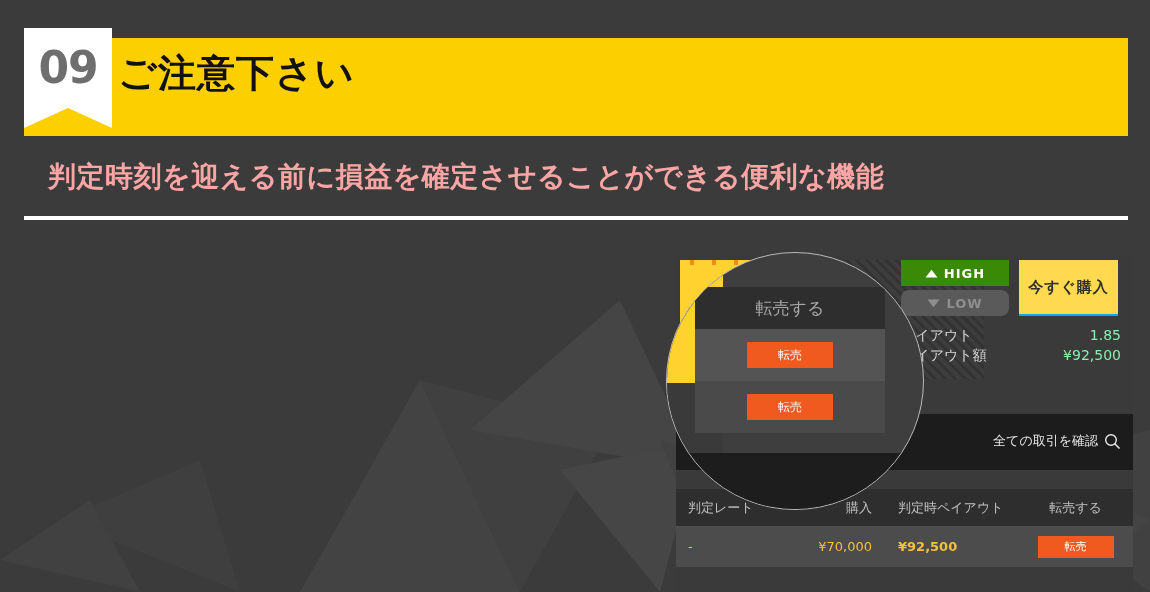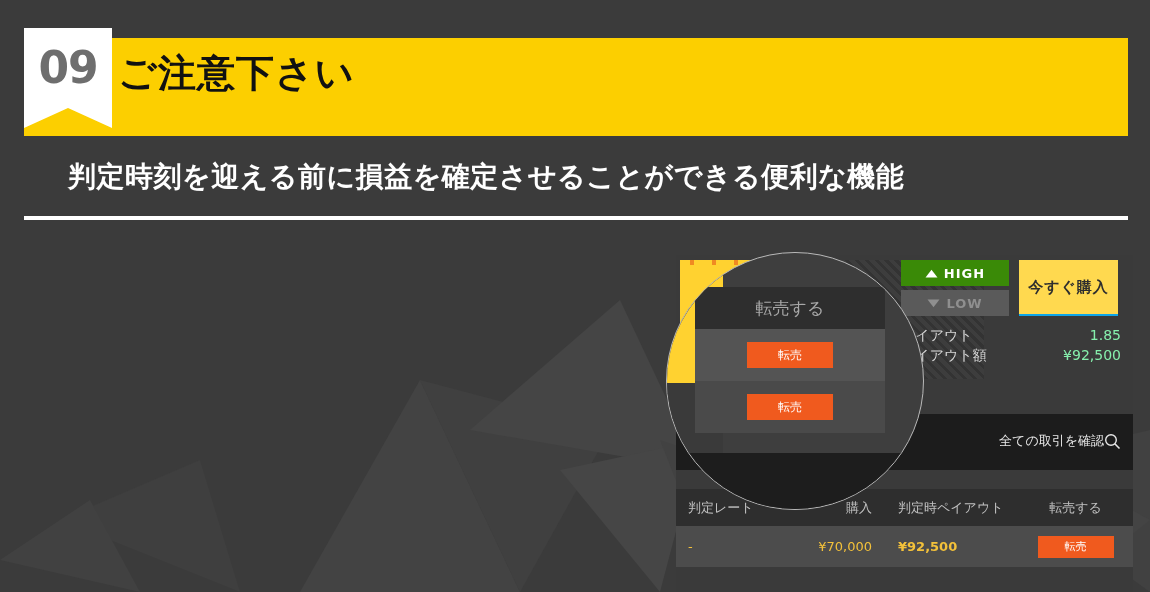--- a/index.html
+++ b/index.html
@@ -40,22 +40,22 @@
   .badge-num {
     position: absolute; left: 0; top: 0; width: 88px; height: 78px;
     display: flex; align-items: center; justify-content: center;
     font-size: 44px; font-weight: 800; color: #6e6e6e;
     letter-spacing: -1px;
   }
 
   
   .subtitle {
     position: absolute; left: 48px; top: 158px; z-index: 4;
-    font-size: 28px; font-weight: 700; color: #ffffff;
-    letter-spacing: 0.5px; white-space: nowrap; margin-left: 20px;
+    font-size: 28px; font-weight: 700; color: #fca5a5;
+    letter-spacing: 0.5px; white-space: nowrap;
   }
   .divider {
     position: absolute; left: 24px; top: 216px;
     width: 1104px; height: 4px; background: #ffffff; z-index: 4;
   }
 
   
   .body-copy {
     position: absolute; left: 46px; top: 252px; width: 620px; z-index: 4;
     color: #f2f2f2; font-size: 23px; line-height: 40px; font-weight: 400;
@@ -83,21 +83,21 @@
   }
 
   .btn-high {
     position: absolute; left: 901px; top: 260px; width: 108px; height: 26px; z-index: 6;
     background: #3a8a07; color: #ffffff; font-size: 13px; font-weight: 700;
     display: flex; align-items: center; justify-content: center; gap: 6px; letter-spacing: 1px;
   }
   .btn-low {
     position: absolute; left: 901px; top: 290px; width: 108px; height: 26px; z-index: 6;
     background: #5a5a5a; color: #8f8f8f; font-size: 13px; font-weight: 700;
-    display: flex; align-items: center; justify-content: center; gap: 6px; letter-spacing: 1px;
+    display: flex; align-items: center; justify-content: center; gap: 6px; letter-spacing: 1px; border-radius: 8px;
   }
   .arch { display: inline-block; width: 13px; height: 9px; }
   .btn-buy {
     position: absolute; left: 1019px; top: 260px; width: 99px; height: 56px; z-index: 6;
     background: #ffd94f; border-bottom: 2px solid #0ea5e9;
     color: #2e2e2e; font-size: 15px; font-weight: 700;
     display: flex; align-items: center; justify-content: center; letter-spacing: 1px;
   }
   .payout-row {
     position: absolute; left: 901px; width: 220px; z-index: 6;
@@ -133,21 +133,21 @@
     font-size: 12px; display: flex; align-items: center; justify-content: center;
   }
 
   
   .dark-bar {
     position: absolute; left: 0; top: 159px; width: 457px; height: 56px;
     background: #1c1c1c; z-index: 5;
   }
   .all-trades {
     position: absolute; right: 12px; top: 18px;
-    display: flex; align-items: center; 
+    display: flex; align-items: center; gap: 6px;
     color: #e8e8e8; font-size: 13px; z-index: 9;
   }
   .gap-strip { position: absolute; left: 0; top: 215px; width: 457px; height: 19px; background: #3a3a3a; z-index: 5; }
 
   
   .tbl { position: absolute; left: 0; top: 234px; width: 457px; z-index: 5; }
   .tbl-head { display: flex; height: 37px; background: #2e2e2e; color: #c2c2c2; font-size: 13px; }
   .tbl-row { display: flex; height: 41px; background: #4c4c4c; align-items: center; }
   .c1 { width: 104px; padding-left: 12px; }
   .c2 { width: 102px; text-align: right; padding-right: 10px; }

